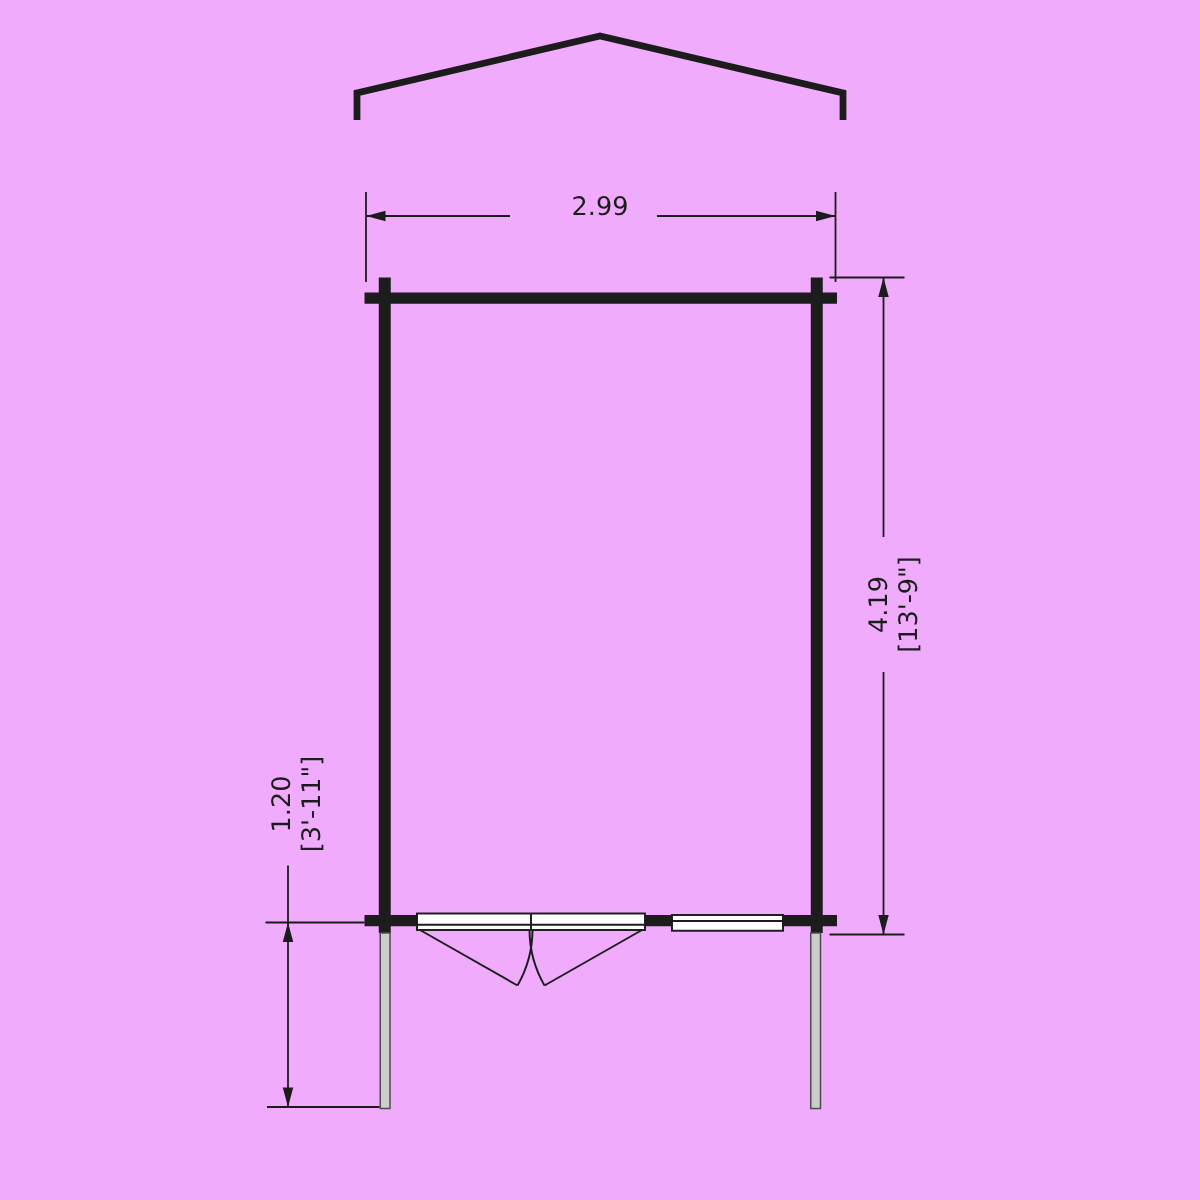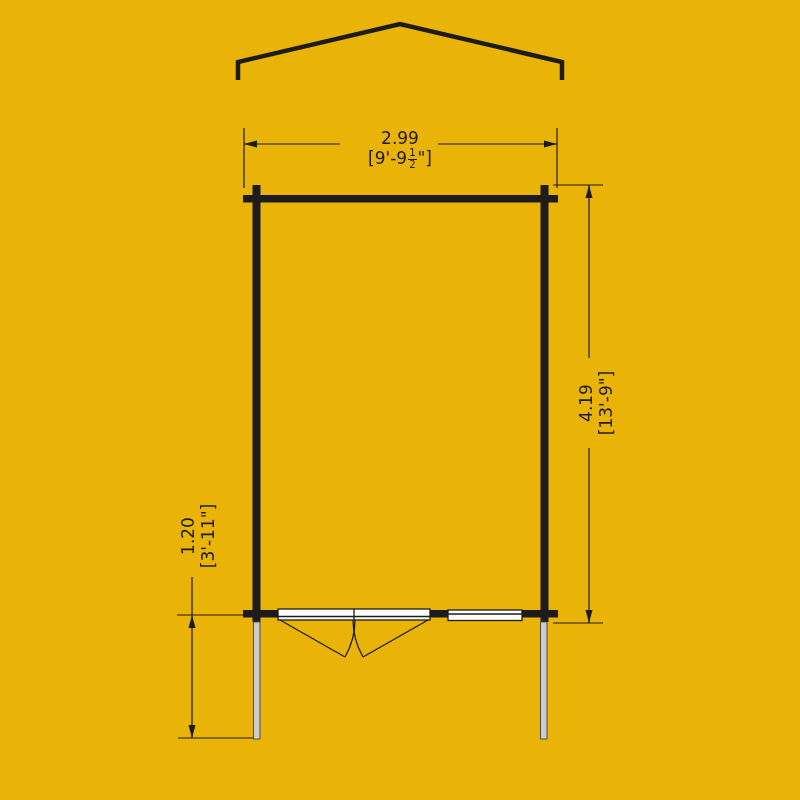--- a/index.html
+++ b/index.html
@@ -5,21 +5,21 @@
   html, body {
     margin: 0;
     padding: 0;
     background: #ffffff;
     font-family: "DejaVu Sans", "Liberation Sans", sans-serif;
   }
   .canvas {
     position: relative;
     width: 800px;
     height: 800px;
-    background: #eab308;
+    background: #f0abfc;
     overflow: hidden;
   }
   .canvas svg {
     position: absolute;
     left: 0;
     top: 0;
   }
   .dim-label {
     position: absolute;
     color: #1c1c1c;
@@ -122,21 +122,20 @@
       <path d="M192,577 L192,738"></path>
     </g>
     <g fill="#1c1c1c" stroke="none">
       <path d="M192,615 L188.5,628 L195.5,628 Z"></path>
       <path d="M192,738 L188.5,725 L195.5,725 Z"></path>
     </g>
   </svg>
 
   <div class="dim-label width-label">
     <span class="line">2.99</span>
-    <span class="line"><span>[9'-9</span><span class="frac"><span class="num">1</span><span class="den">2</span></span><span>"]</span></span>
   </div>
 
   <div class="dim-label rot depth-label">
     <span class="line">4.19</span>
     <span class="line">[13'-9"]</span>
   </div>
 
   <div class="dim-label rot porch-label">
     <span class="line">1.20</span>
     <span class="line">[3'-11"]</span>

